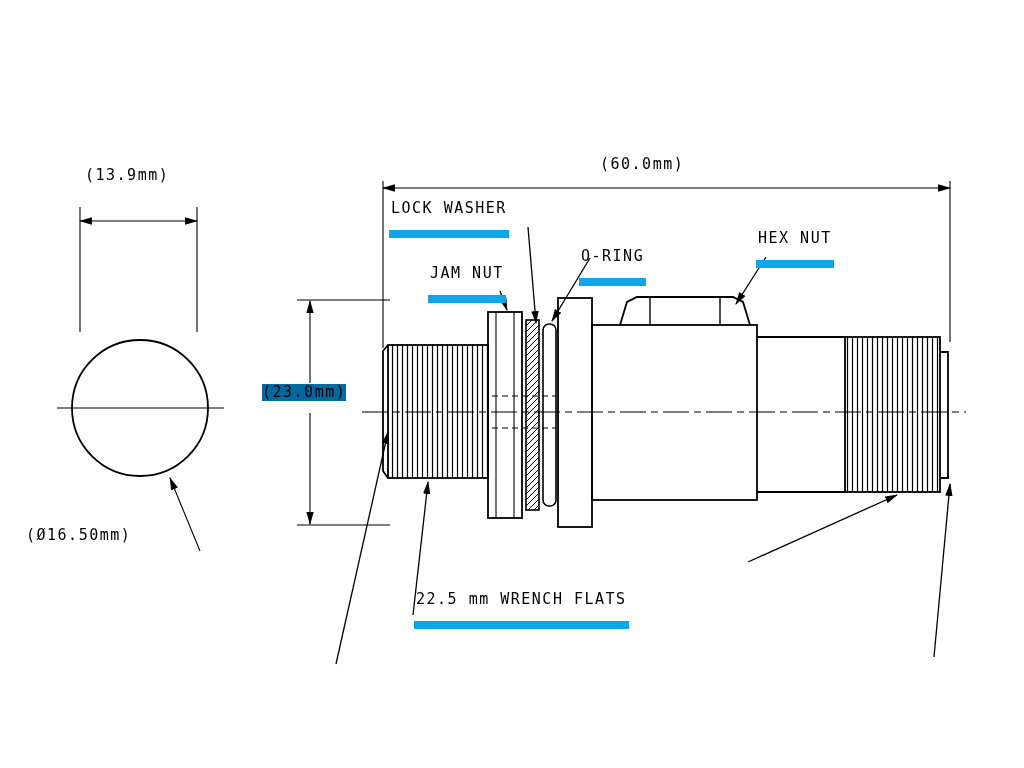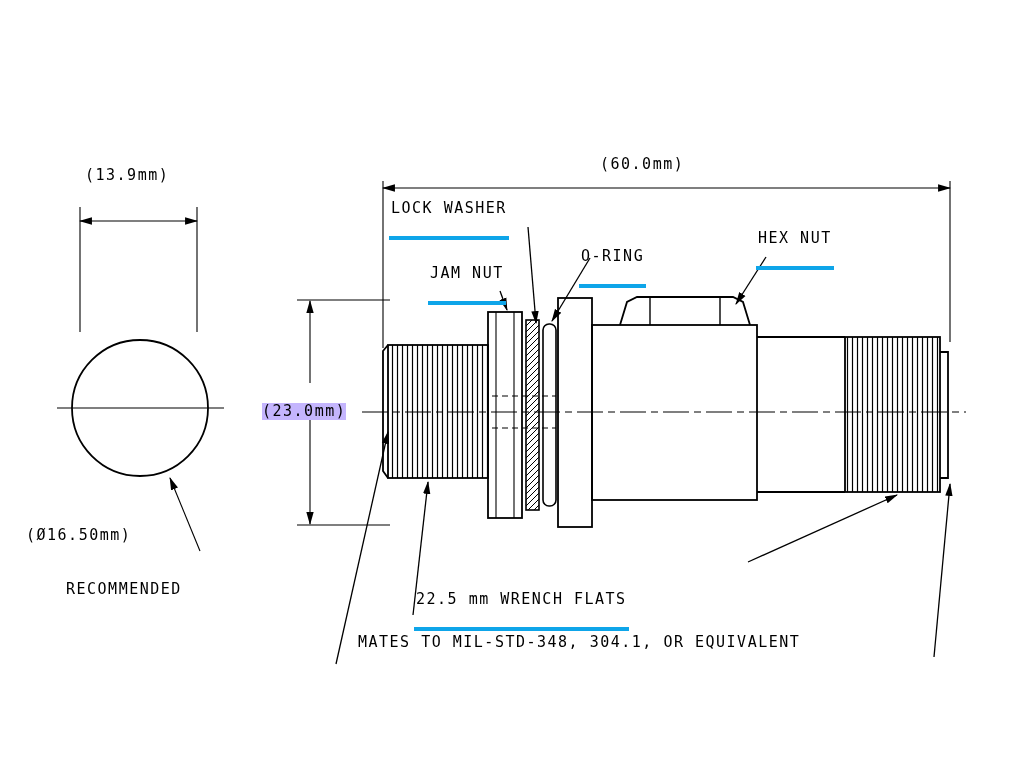--- a/index.html
+++ b/index.html
@@ -7,21 +7,21 @@
   svg.drawing{position:absolute;left:0;top:0;}
   .cad-text{
     position:absolute;
     font-family:"DejaVu Sans Mono","Liberation Mono",monospace;
     font-size:15px;
     letter-spacing:1.5px;
     color:#000;
     white-space:nowrap;
     line-height:1.15;
   }
-  .underlined{border-bottom:4px solid #0ea5e9;padding:0 2px 19px 2px;}
+  .underlined{border-bottom:8px solid #0ea5e9;padding:0 2px 13px 2px;}
 </style>
 </head>
 <body>
 
 <div class="stage">
 
   <svg class="drawing" width="1024" height="768" viewBox="0 0 1024 768">
     <defs>
       <marker id="arrow" viewBox="0 0 12 8" refX="11" refY="4" markerWidth="13" markerHeight="8.7" markerUnits="userSpaceOnUse" orient="auto-start-reverse">
         <path d="M0,0.6 L12,4 L0,7.4 Z" fill="#000"></path>
@@ -96,25 +96,23 @@
       <line x1="500" y1="291" x2="507" y2="310" marker-end="url(#arrow)"></line>
       <line x1="748" y1="562" x2="897" y2="495" marker-end="url(#arrow)"></line>
       <line x1="413" y1="615" x2="428" y2="482" marker-end="url(#arrow)"></line>
       <line x1="336" y1="664" x2="388" y2="432" marker-end="url(#arrow)"></line>
       <line x1="934" y1="657" x2="950" y2="484" marker-end="url(#arrow)"></line>
     </g>
   </svg>
 
   <div class="cad-text" style="left:85px;top:167px">(13.9mm)</div>
   <div class="cad-text" style="left:26px;top:527px">(Ø16.50mm)</div>
-  <div class="cad-text" style="left:66px;top:581px">RECOMMENDED</div>
 
   <div class="cad-text" style="left:600px;top:156px">(60.0mm)</div>
-  <div class="cad-text" style="left:262px;top:403px;background:#c4b5fd">(23.0mm)</div>
+  <div class="cad-text" style="left:262px;top:384px;background:#0369a1">(23.0mm)</div>
 
   <div class="cad-text underlined" style="left:389px;top:200px">LOCK WASHER</div>
   <div class="cad-text underlined" style="left:579px;top:248px">O-RING</div>
   <div class="cad-text underlined" style="left:756px;top:230px">HEX NUT</div>
   <div class="cad-text underlined" style="left:428px;top:265px">JAM NUT</div>
   <div class="cad-text underlined" style="left:414px;top:591px">22.5 mm WRENCH FLATS</div>
-  <div class="cad-text" style="left:358px;top:634px">MATES TO MIL-STD-348, 304.1, OR EQUIVALENT</div>
 
 </div>
 
 </body></html>

